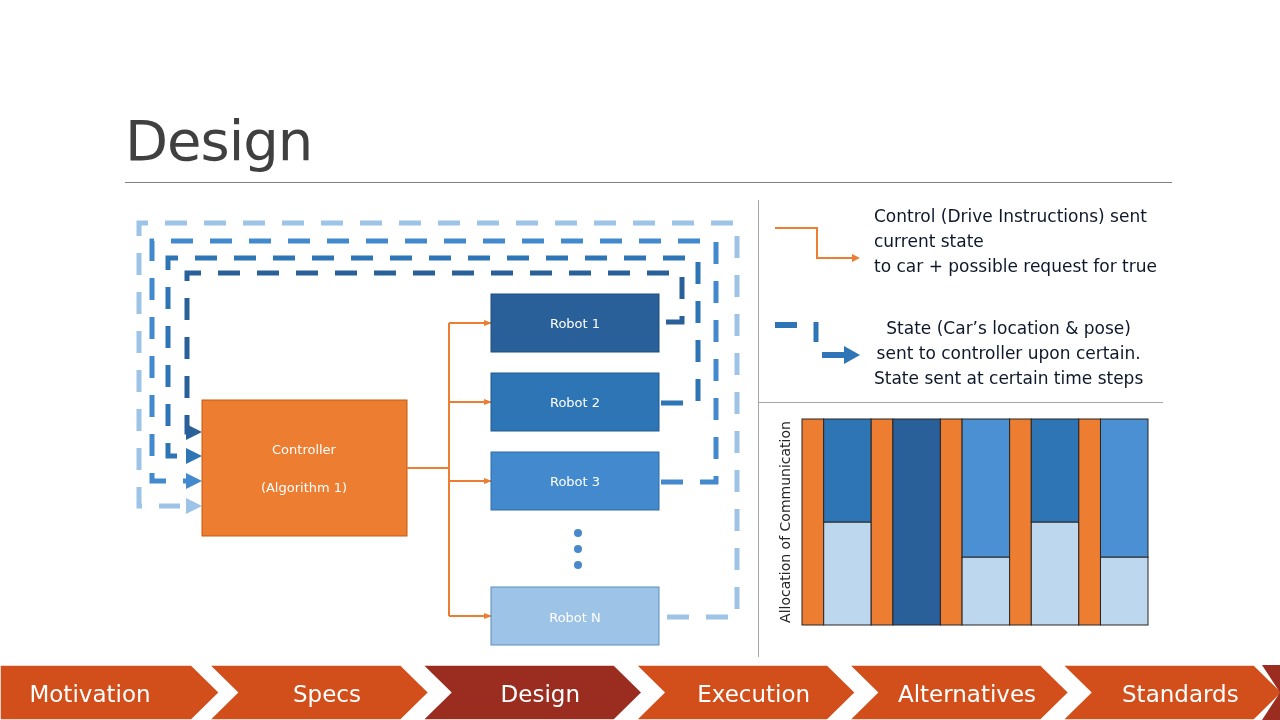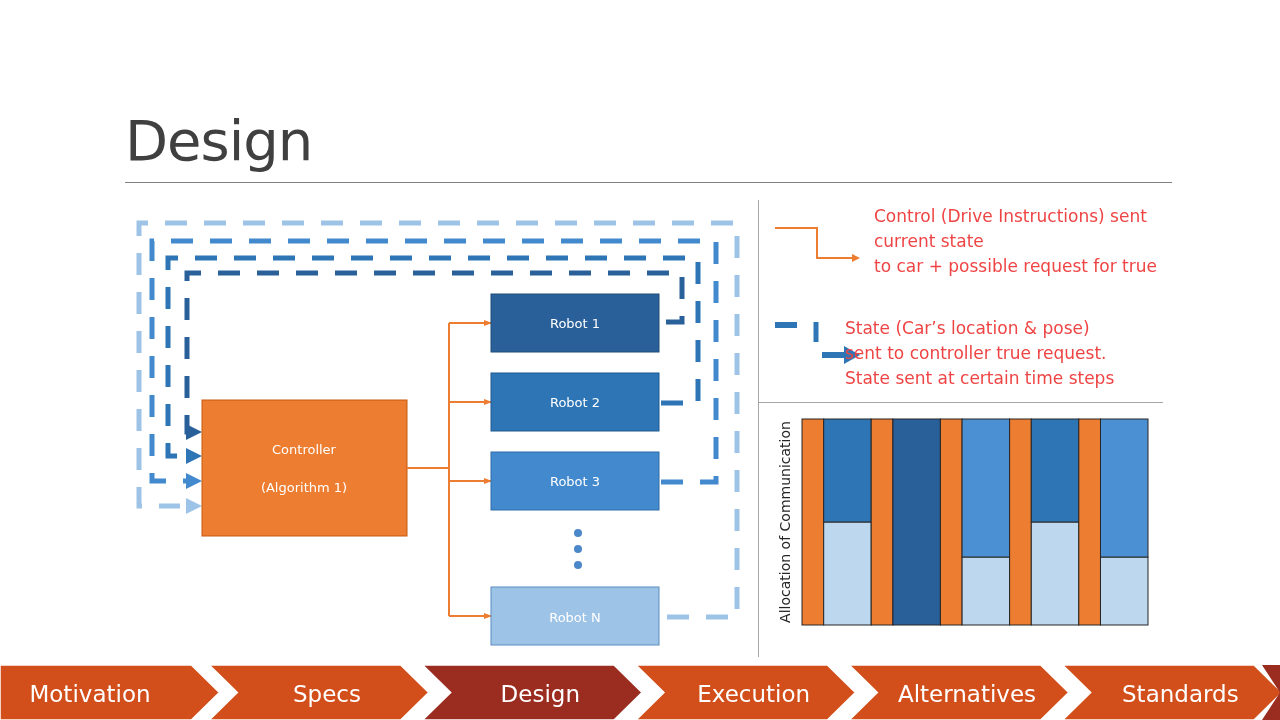--- a/index.html
+++ b/index.html
@@ -57,21 +57,21 @@
     }
     .box-label {
       font-family: "DejaVu Sans", sans-serif;
       font-size: 13px;
       fill: #ffffff;
     }
     .legend-text {
       position: absolute;
       font-family: "DejaVu Sans", sans-serif;
       font-size: 17px;
-      color: #ef4444;
+      color: #0f172a;
       line-height: 25px;
     }
     .axis-label {
       font-family: "DejaVu Sans", sans-serif;
       font-size: 14px;
       fill: #262626;
     }
     .nav-label {
       font-family: "DejaVu Sans", sans-serif;
       font-size: 23px;
@@ -199,18 +199,18 @@
         </g>
         <polygon points="1262,665 1280,665 1280,720 1262,720 1280,692.5" fill="#9B2D20"></polygon>
       </g>
   </svg>
 
   <div class="legend-text" style="left:874px; top:204px;">
     <div>Control (Drive Instructions) sent</div>
     <div>current state</div>
     <div>to car + possible request for true</div>
   </div>
-  <div class="legend-text" style="left:845px; top:316px;">
+  <div class="legend-text" style="left:874px; top:316px;text-align:center;">
     <div>State (Car’s location &amp; pose)</div>
-    <div>sent to controller true request.</div>
+    <div>sent to controller upon certain.</div>
     <div>State sent at certain time steps</div>
   </div>
 </div>
 
 </body></html>

